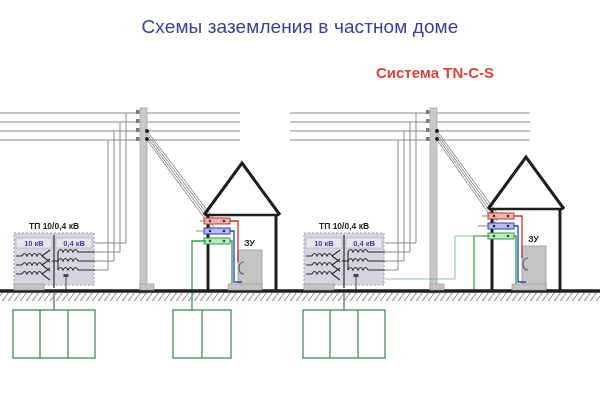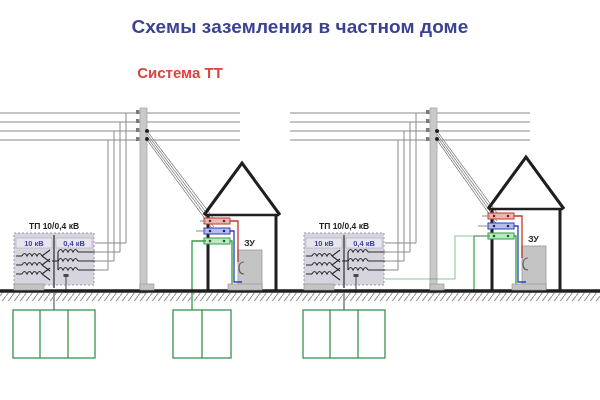--- a/index.html
+++ b/index.html
@@ -7,21 +7,21 @@
     width:600px;height:400px;
     background:#ffffff;
     font-family:"Liberation Sans","DejaVu Sans",sans-serif;
     overflow:hidden;
     position:relative;
   }
   #stage{position:absolute;inset:0;width:600px;height:400px;}
   .ttl{
     position:absolute;left:0;top:16px;width:600px;
     text-align:center;
-    font-size:19px;font-weight:bold;color:#3b4291;
+    font-size:19px;font-weight:normal;color:#3b4291;
     letter-spacing:0.1px;
   }
   .sub{
     position:absolute;top:64px;
     font-size:15px;font-weight:bold;color:#d9463f;
     text-align:center;
   }
   .sub.l{left:60px;width:240px;}
   .sub.r{left:310px;width:250px;}
 
@@ -44,21 +44,21 @@
   .logo-sup{font-size:9px;vertical-align:super;color:#e8890c;}
   svg{display:block;}
 </style>
 </head>
 <body>
 
 <div id="stage">
 
   <div class="ttl">Схемы заземления в частном доме</div>
 
-  <div class="sub l">Система TT</div>
+  <div class="sub r">Система TN-C-S</div>
 
   <svg width="600" height="400" viewBox="0 0 600 400" style="position:absolute;left:0;top:0;">
     <defs>
       <pattern id="hatch" width="6" height="8" patternUnits="userSpaceOnUse">
         <path d="M6 0 L0 8" stroke="#9a9a9a" stroke-width="1.1"></path>
       </pattern>
       <g id="coil-h">
         <path d="M0 0 q2.5 -5 5 0 q2.5 -5 5 0 q2.5 -5 5 0 q2.5 -5 5 0" fill="none" stroke="#2b2b2b" stroke-width="1.1"></path>
       </g>
     </defs>

